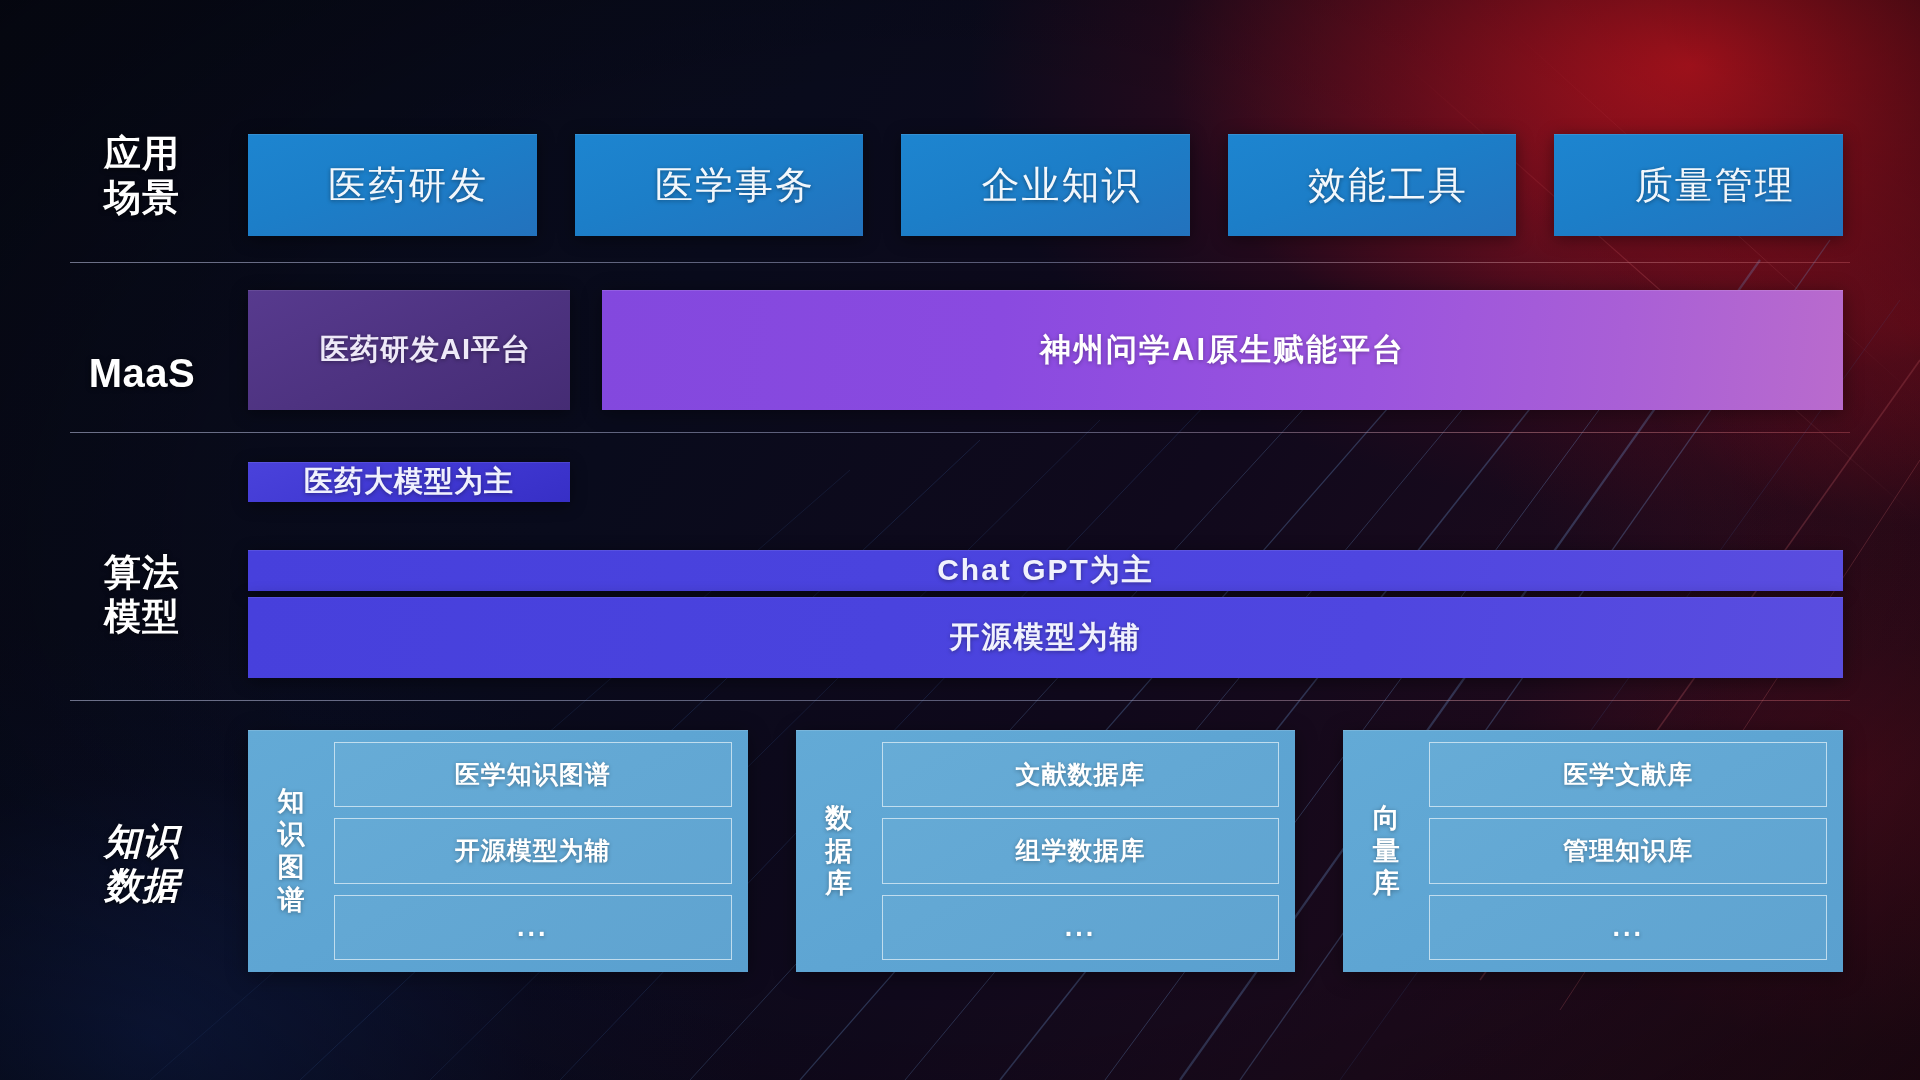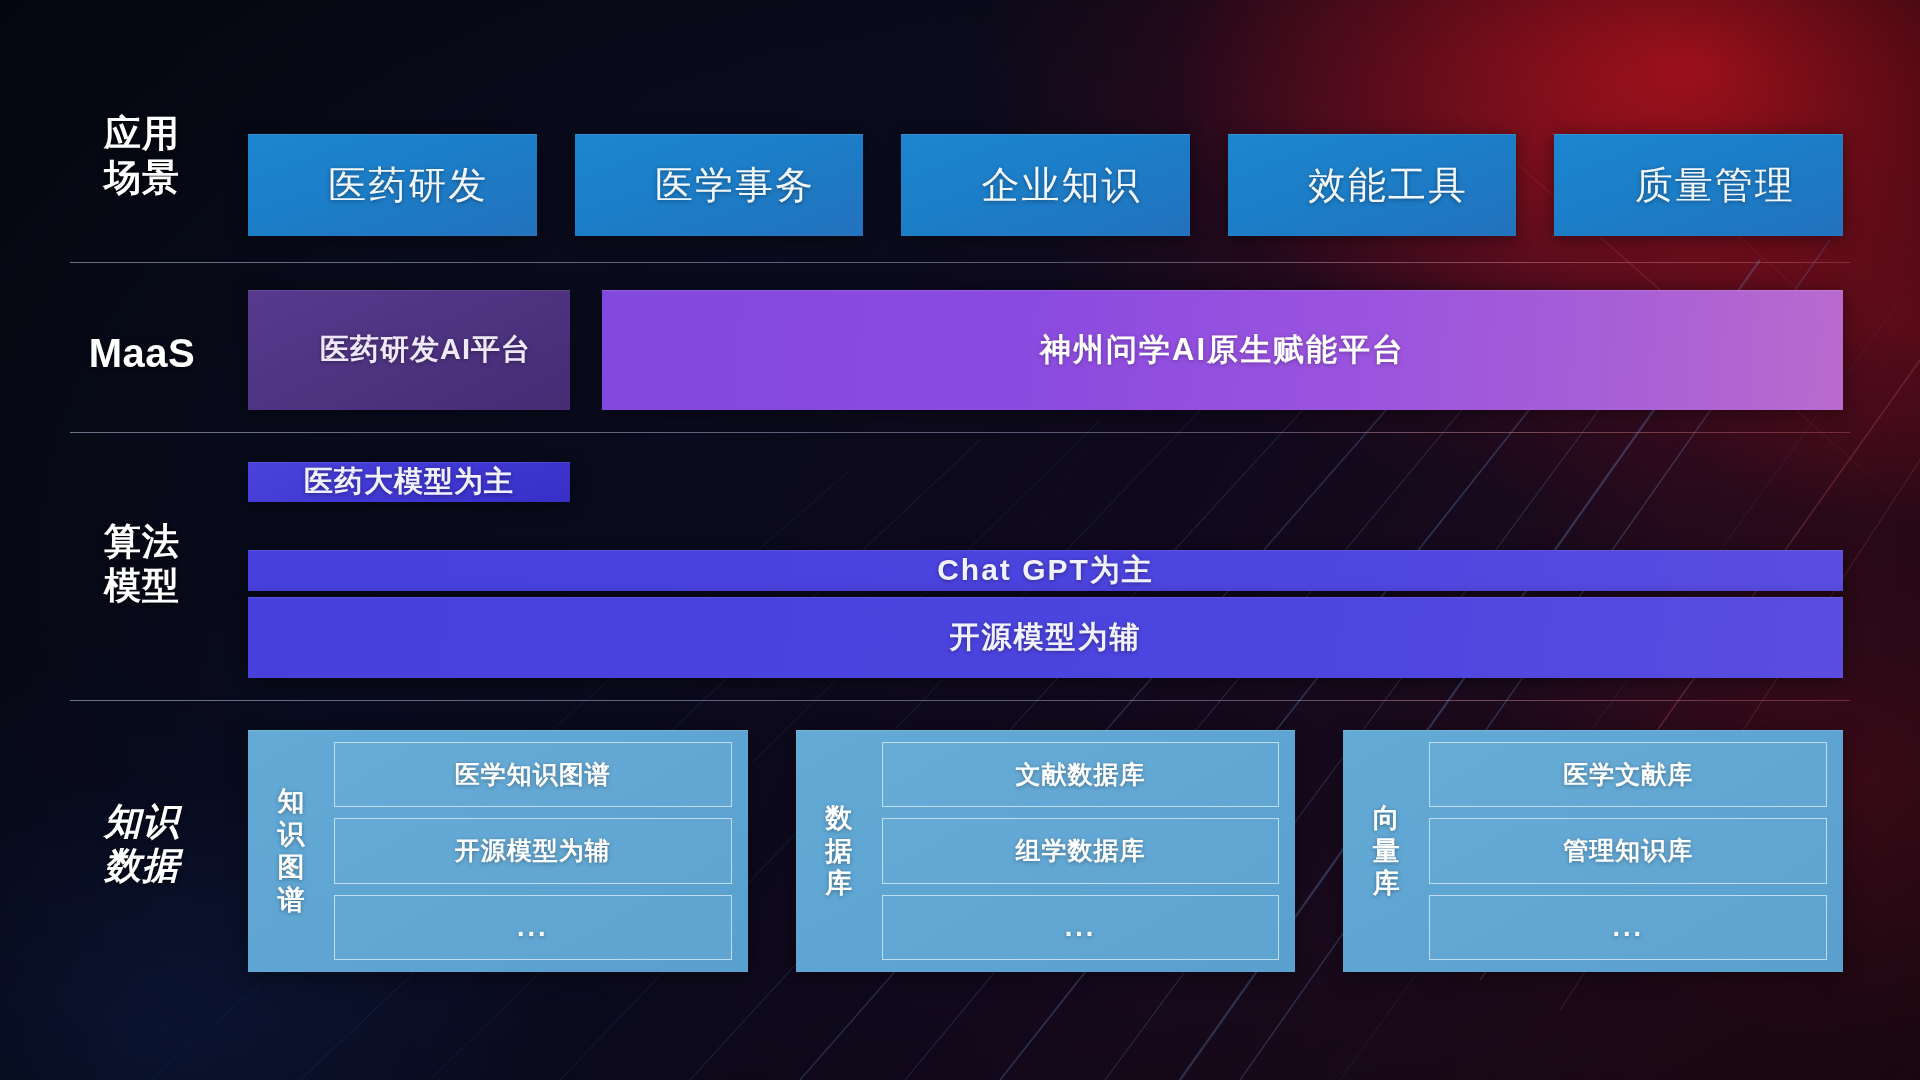--- a/index.html
+++ b/index.html
@@ -56,20 +56,21 @@
   .rowlabel {
     position: absolute;
     left: 72px;
     width: 140px;
     text-align: center;
     color: #ffffff;
     font-weight: 700;
     line-height: 1.18;
     letter-spacing: 1px;
     text-shadow: 0 1px 5px rgba(0,0,0,0.75);
+    margin-top: 20px;
   }
   .rowlabel.cn { font-size: 37px; }
   .rowlabel.en { font-size: 40px; letter-spacing: 0.5px; }
 
   
   .tier-apps {
     position: absolute;
     left: 248px; top: 134px;
     width: 1595px; height: 102px;
     display: flex;
@@ -259,21 +260,21 @@
 
     <div class="rowlabel en" style="top:330px;">MaaS</div>
 
     <div class="tier-maas">
       <div class="maas-left">医药研发AI平台</div>
       <div class="maas-right">神州问学AI原生赋能平台</div>
     </div>
 
     <div class="rowline l2"></div>
 
-    <div class="rowlabel cn" style="top:520px;font-family:Liberation Serif, serif;">
+    <div class="rowlabel cn" style="top:531px;font-family:Liberation Serif, serif;">
       <div>算法</div>
       <div>模型</div>
     </div>
 
     <div class="tier-algo">
       <div class="algo-row">
         <div class="algo-left">医药大模型为主</div>
         <div class="algo-right">Chat GPT为主</div>
       </div>
       <div class="algo-row">

